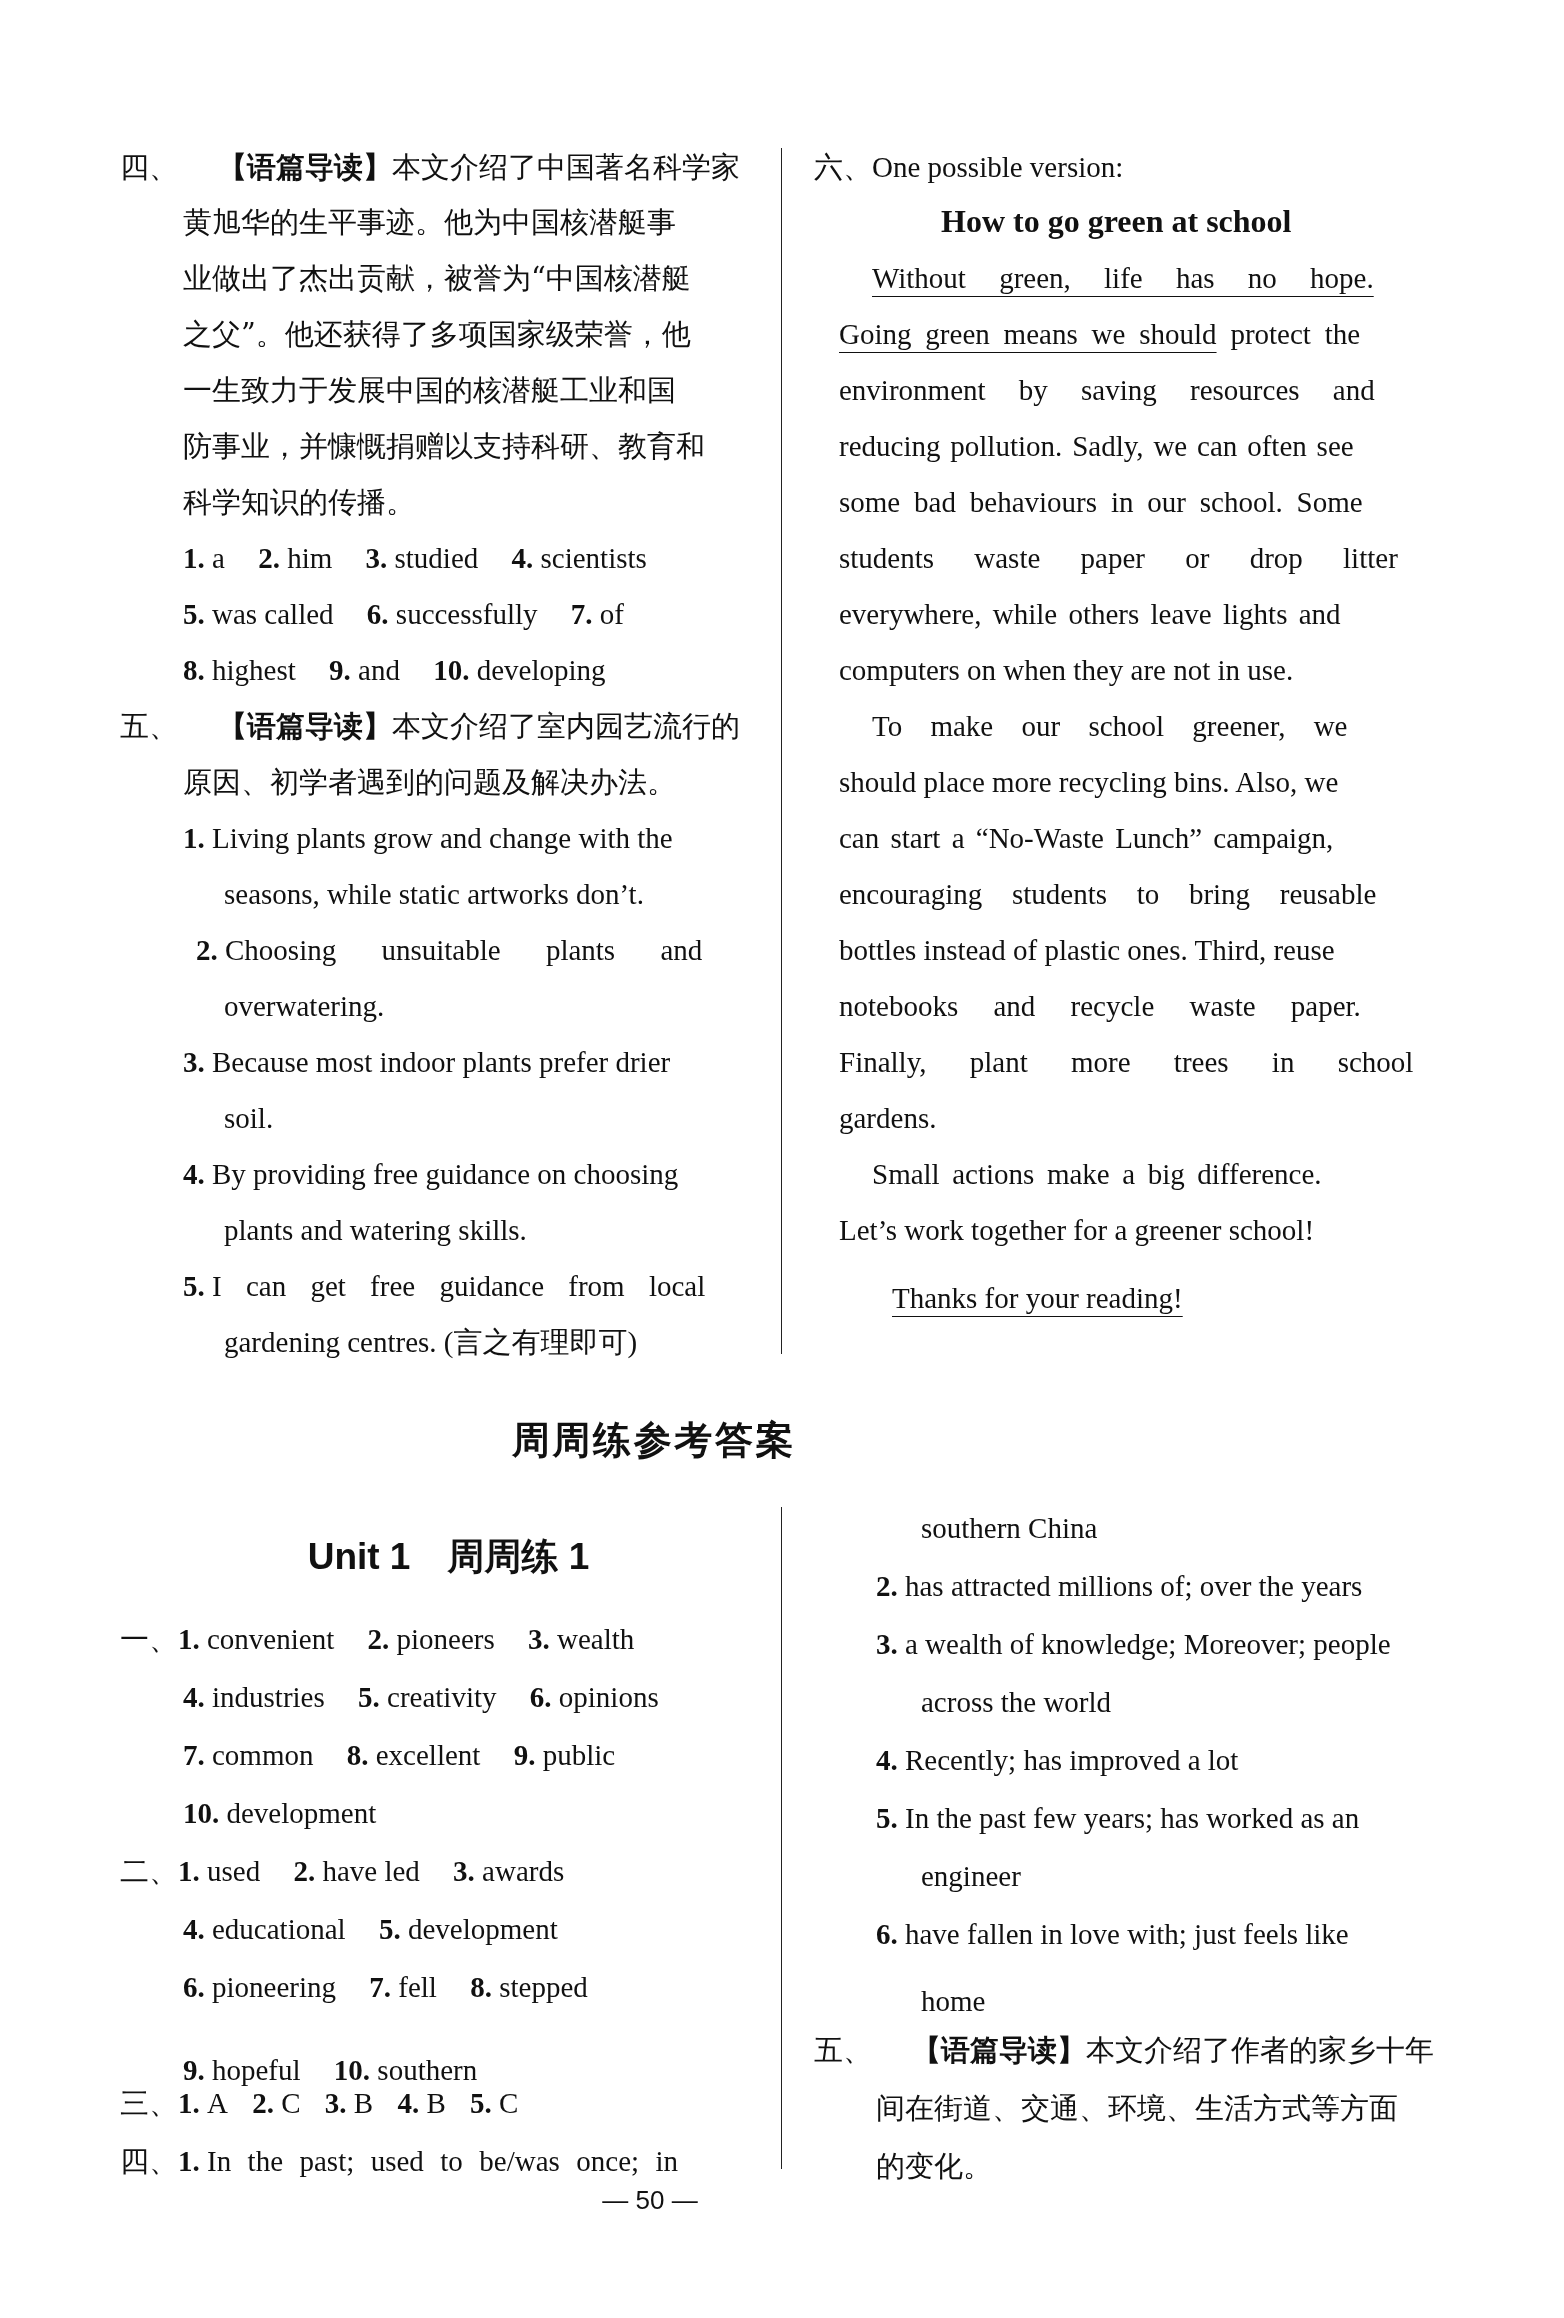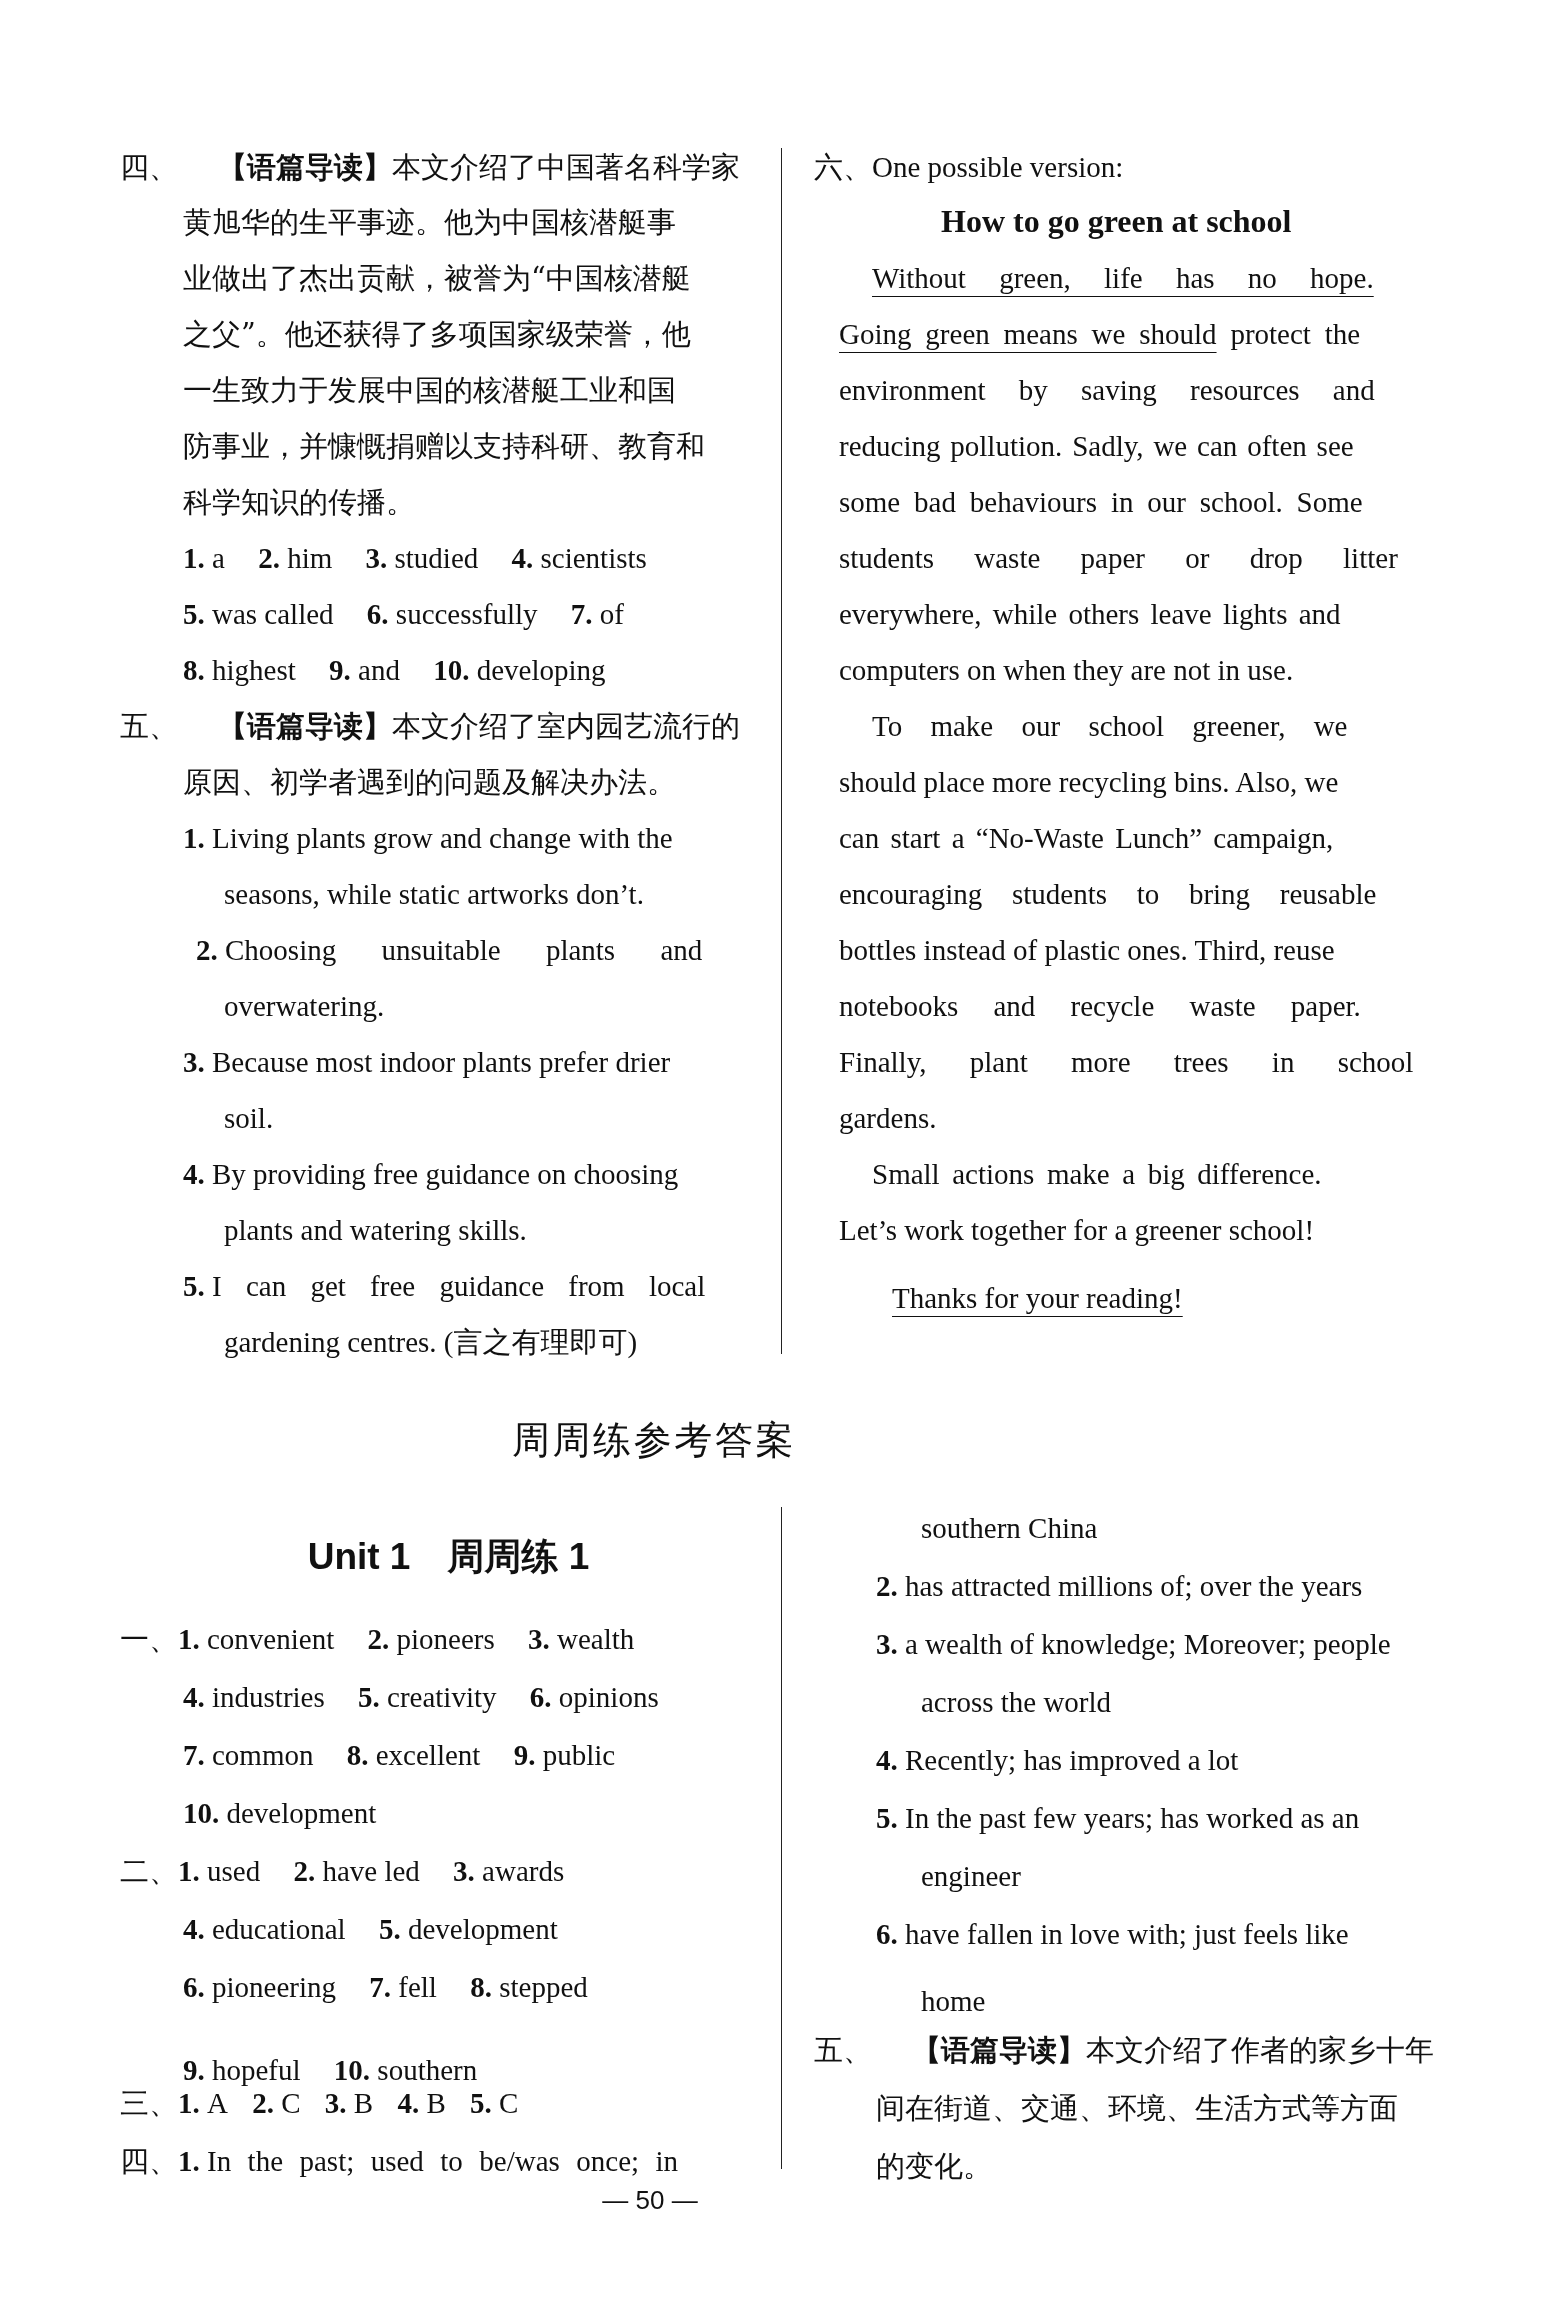--- a/index.html
+++ b/index.html
@@ -110,21 +110,21 @@
   <div class="line" style="left:839px; top:876px; word-spacing:22.4px;">encouraging students to bring reusable</div>
   <div class="line" style="left:839px; top:932px;">bottles instead of plastic ones. Third, reuse</div>
   <div class="line" style="left:839px; top:988px; word-spacing:28px;">notebooks and recycle waste paper.</div>
   <div class="line" style="left:839px; top:1044px; word-spacing:36px;">Finally, plant more trees in school</div>
   <div class="line" style="left:839px; top:1100px;">gardens.</div>
   <div class="line" style="left:872px; top:1156px; word-spacing:5.3px;">Small actions make a big difference.</div>
   <div class="line" style="left:839px; top:1212px;">Let’s work together for a greener school!</div>
   <div class="line" style="left:892px; top:1268px;margin-top:12px;"><span class="ul">Thanks for your reading!</span></div>
 </div>
 
-<div class="section-title" style="left:0; width:1308px; text-align:center; top:1417px; line-height:46px;">周周练参考答案</div>
+<div class="section-title" style="left:0; width:1308px; text-align:center; top:1417px; line-height:46px;font-weight:bold;">周周练参考答案</div>
 
 <div>
   <div class="unit-title" style="left:119px; width:659px; text-align:center; top:1535px; line-height:43px;">Unit 1　周周练 1</div>
 
   <div class="line" style="left:120px; top:1621px;">
     <span class="marker">一、</span><span class="num">1.</span> <span>convenient</span><span class="gap"></span>
     <span class="num">2.</span> <span>pioneers</span><span class="gap"></span>
     <span class="num">3.</span> <span>wealth</span>
   </div>
   <div class="line" style="left:183px; top:1679px;">

